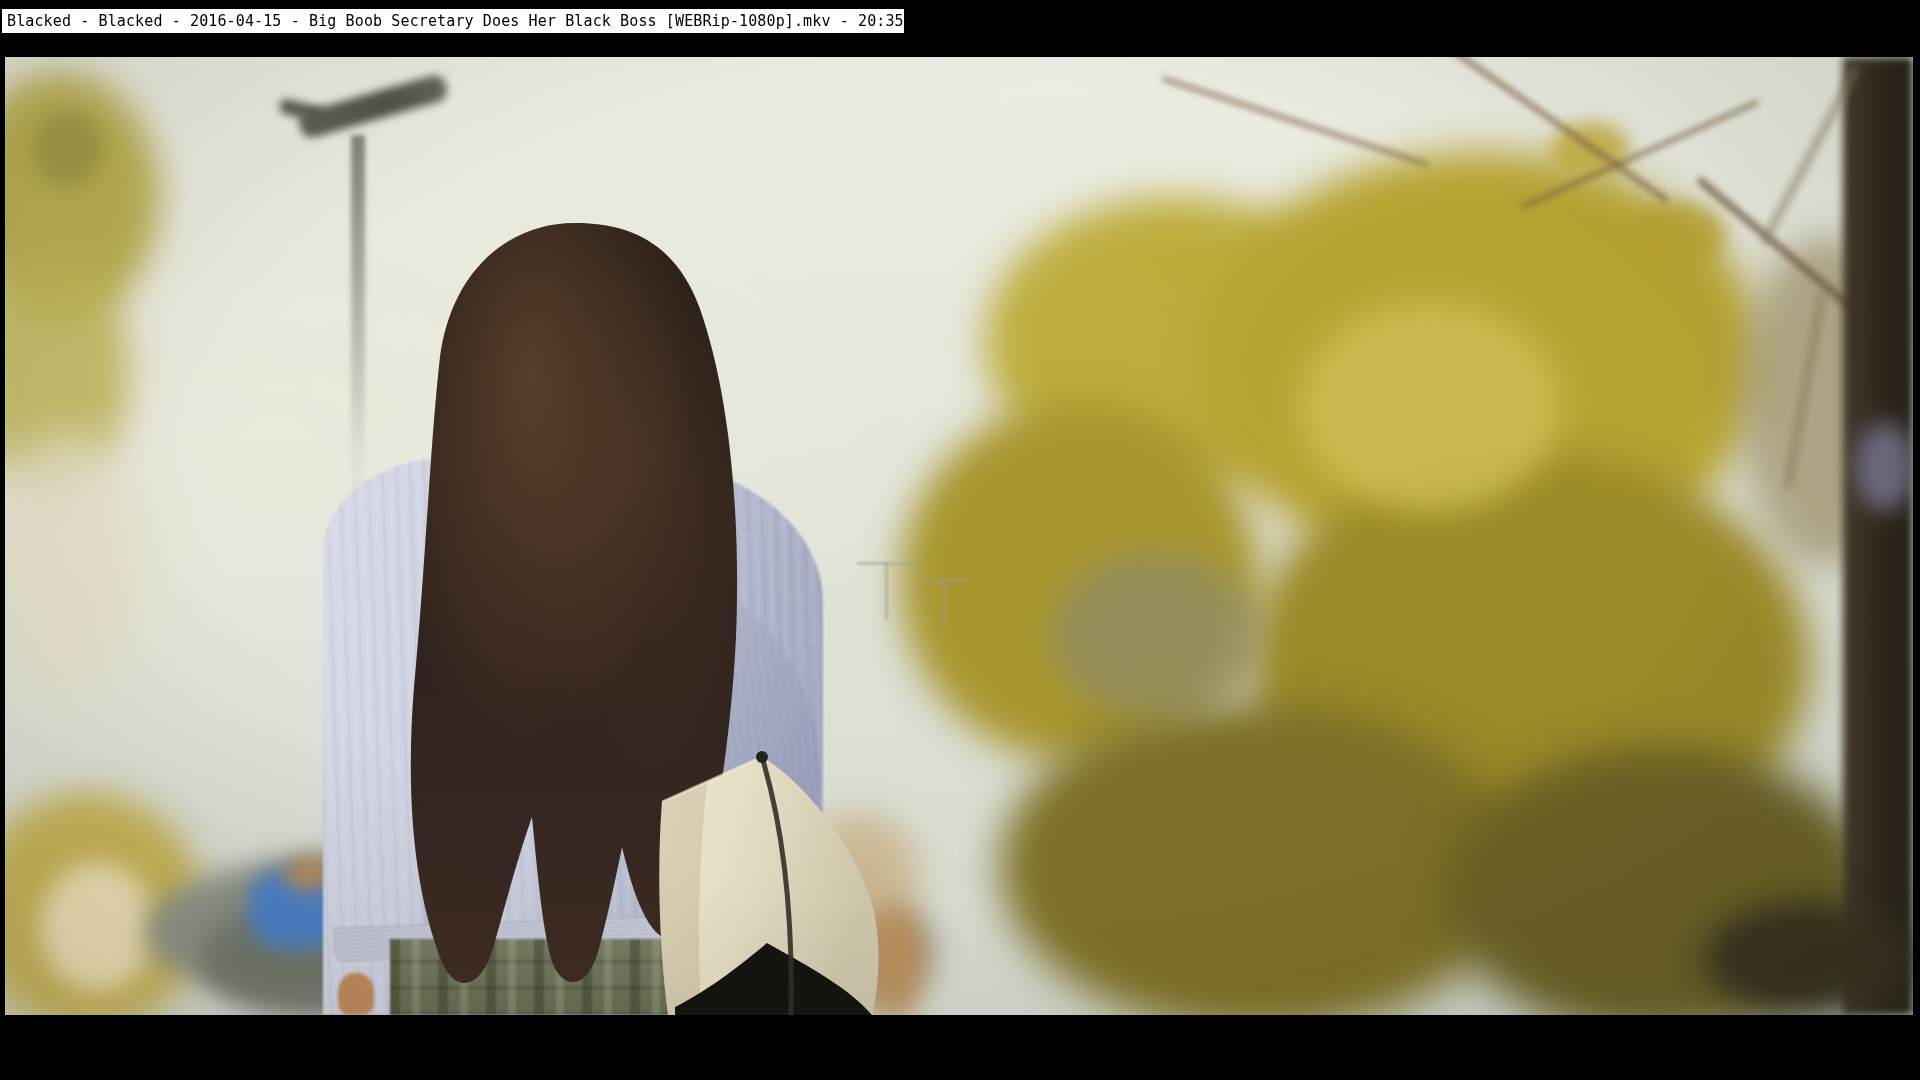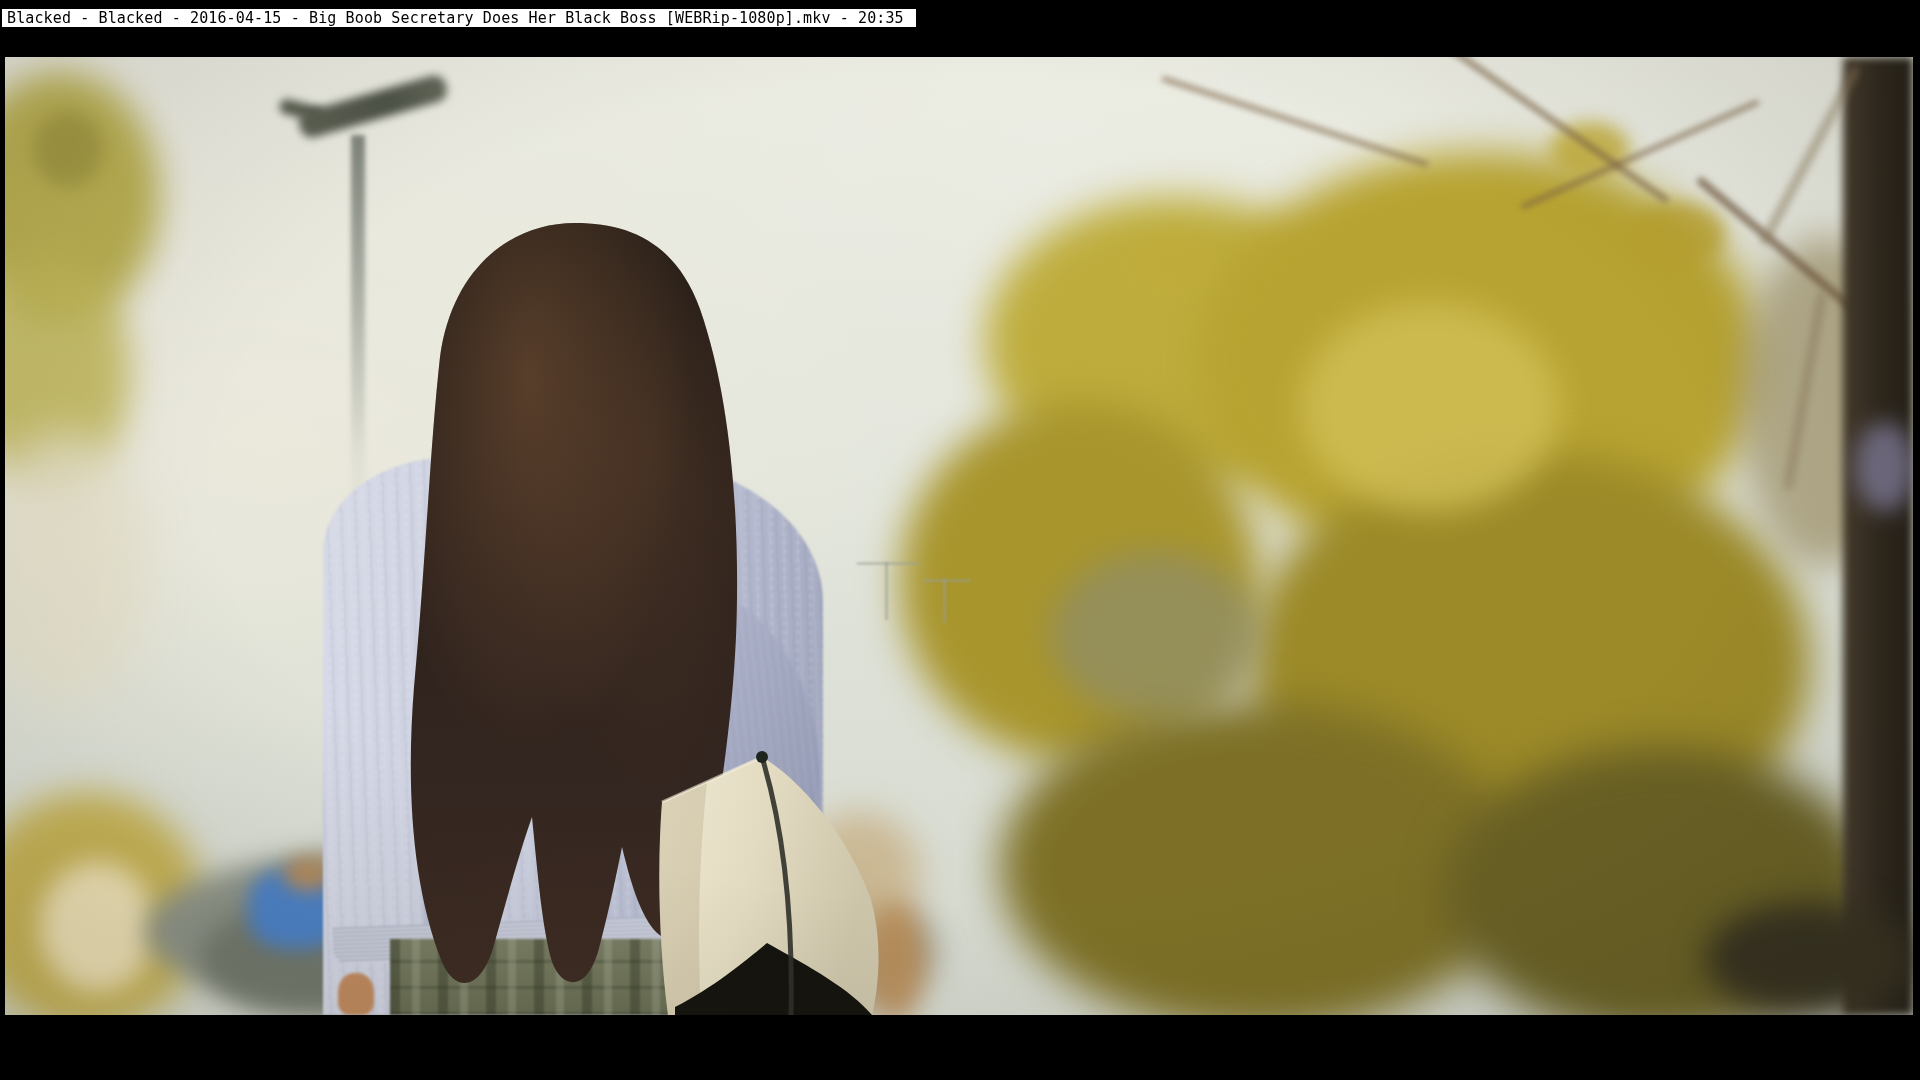--- a/index.html
+++ b/index.html
@@ -1,21 +1,21 @@
 <!DOCTYPE html>
 <html><head>
 <meta charset="utf-8">
 <style>
   html,body{margin:0;padding:0;background:#000;width:1920px;height:1080px;overflow:hidden;}
   *{box-sizing:border-box;}
   .stage{position:relative;width:1920px;height:1080px;background:#000;font-family:"DejaVu Sans Mono","Liberation Mono",monospace;}
   
   .titlebar{position:absolute;left:0;top:0;width:1920px;height:57px;background:#000;}
-  .title-strip{position:absolute;left:2px;top:9px;height:18px;background:#fff;display:flex;align-items:center;
-    padding:0 12px 0 5px;color:#000;font-size:15px;letter-spacing:.12px;white-space:pre;}
+  .title-strip{position:absolute;left:2px;top:9px;height:24px;background:#fff;display:flex;align-items:center;
+    padding:0 0 0 5px;color:#000;font-size:15px;letter-spacing:.12px;white-space:pre;}
   
   .photo{position:absolute;left:5px;top:57px;width:1908px;height:958px;overflow:hidden;
     background:
       radial-gradient(900px 520px at 14% 40%, rgba(242,236,221,.55), rgba(0,0,0,0) 70%),
       radial-gradient(1300px 720px at 55% 8%, rgba(238,240,231,.5), rgba(0,0,0,0) 75%),
       linear-gradient(175deg,#eae9df 0%,#e1e4da 45%,#d9ddd3 75%,#d1d5cb 100%);}
   .abs{position:absolute;}
   .blob{position:absolute;border-radius:50%;}
   
   .lt1{left:-45px;top:15px;width:200px;height:250px;background:#b4a946;filter:blur(17px);opacity:.92;}

